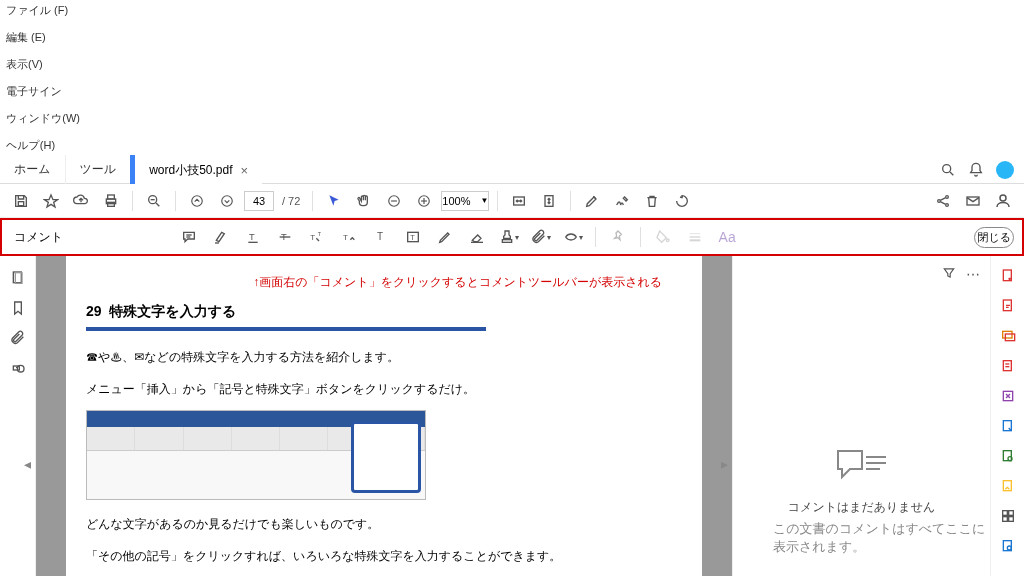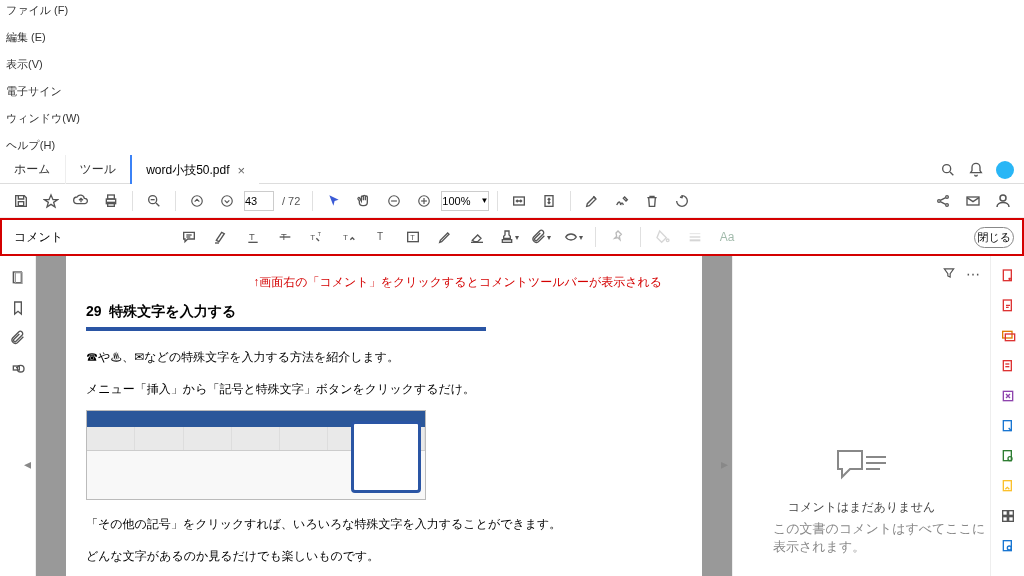--- a/index.html
+++ b/index.html
@@ -4,31 +4,31 @@
 <style>
   * { box-sizing: border-box; margin: 0; padding: 0; }
   html, body { width: 1024px; height: 576px; font-family: "Segoe UI", Arial, sans-serif; font-size: 12px; background: #fff; overflow: hidden; }
   
   .menubar { display: flex; gap: 12px; padding: 3px 6px; font-size: 11px; color: #333; flex-direction: column; }
   .menubar span { cursor: default; }
   
   .tabstrip { display: flex; align-items: center; height: 28px; border-bottom: 1px solid #ddd; }
   .hometab, .tooltab { padding: 6px 14px; font-size: 12px; color: #333; }
   .hometab { border-right: 1px solid #eee; }
-  .tooltab { border-right: 2px solid #3b82f6; }
+  .tooltab { border-right: 5px solid #3b82f6; }
   .doctab { display: flex; align-items: center; gap: 8px; padding: 6px 14px; background: #fff; border-top: 2px solid #fff; font-size: 12px; }
   .doctab .close { font-size: 13px; color: #666; }
   .tabstrip .spacer { flex: 1; }
   .winicons { display: flex; gap: 12px; padding-right: 10px; align-items: center; color: #555; }
   .avatar { width: 18px; height: 18px; border-radius: 50%; background: #29b6f6; }
   
   .toolbar1 { display: flex; align-items: center; height: 34px; border-bottom: 1px solid #eee; padding: 0 8px; gap: 4px; }
   .tb-ico { width: 26px; height: 26px; display: flex; align-items: center; justify-content: center; color: #555; font-size: 15px; }
   .tb-sep { width: 1px; height: 20px; background: #e0e0e0; margin: 0 4px; }
-  .pagebox { width: 30px; height: 20px; border: 1px solid #ccc; text-align: left; font-size: 11px; line-height: 18px; }
+  .pagebox { width: 30px; height: 20px; border: 1px solid #ccc; text-align: center; font-size: 11px; line-height: 18px; }
   .pagetot { font-size: 11px; color: #555; padding: 0 4px; }
   .zoombox { width: 48px; height: 20px; border: 1px solid #ccc; font-size: 11px; display: flex; align-items: center; justify-content: center; gap: 10px; }
   .toolbar1 .flex { flex: 1; }
   
   .toolbar2wrap { border: 2px solid #d40000; }
   .toolbar2 { display: flex; align-items: center; height: 34px; padding: 0 8px; gap: 4px; background: #fff; }
   .toolbar2 .label { font-size: 12px; padding: 0 4px; }
   .toolbar2 .flex1 { width: 100px; }
   .ct-ico { width: 28px; height: 26px; display: flex; align-items: center; justify-content: center; color: #555; font-size: 15px; }
   .closebtn { margin-left: auto; border: 1px solid #888; border-radius: 12px; padding: 2px 2px; font-size: 11px; }
@@ -333,21 +333,21 @@
           <circle cx="19" cy="17" r="2"></circle>
         </svg>
       </div>
     <div class="ct-ico" style="opacity:.4">
         <svg width="16" height="16" viewBox="0 0 24 24" stroke="#999">
           <line x1="4" y1="7" x2="20" y2="7" stroke-width="1"></line>
           <line x1="4" y1="12" x2="20" y2="12" stroke-width="2"></line>
           <line x1="4" y1="17" x2="20" y2="17" stroke-width="3"></line>
         </svg>
       </div>
-    <div class="ct-ico" style="opacity:.4;font-size:12px;color:#14532d">Aa</div>
+    <div class="ct-ico" style="opacity:.4;font-size:14px;color:#4c1d95">Aa</div>
     <div class="closebtn">閉じる</div>
   </div>
 </div>
 
 <div class="main">
 
   <div class="leftrail">
     <span>
         <svg width="16" height="16" viewBox="0 0 24 24" fill="none" stroke="#555" stroke-width="2">
           <rect x="5" y="3" width="12" height="16"></rect>
@@ -390,22 +390,22 @@
             <div></div>
             <div></div>
             <div></div>
             <div></div>
             <div></div>
             <div></div>
             <div></div>
           </div>
         <div class="panel"></div>
       </div>
+      <div class="bodytext">どんな文字があるのか見るだけでも楽しいものです。</div>
       <div class="bodytext">「その他の記号」をクリックすれば、いろいろな特殊文字を入力することができます。</div>
-      <div class="bodytext">どんな文字があるのか見るだけでも楽しいものです。</div>
     </div>
     <div class="graybar"></div>
     <div class="navarrow right">▸</div>
   </div>
 
   <div class="commentpanel">
     <div class="cp-top">
       <span>
           <svg width="14" height="14" viewBox="0 0 24 24" fill="none" stroke="#555" stroke-width="2">
             <path d="M4 5h16l-6 8v6l-4-2v-4z"></path>

